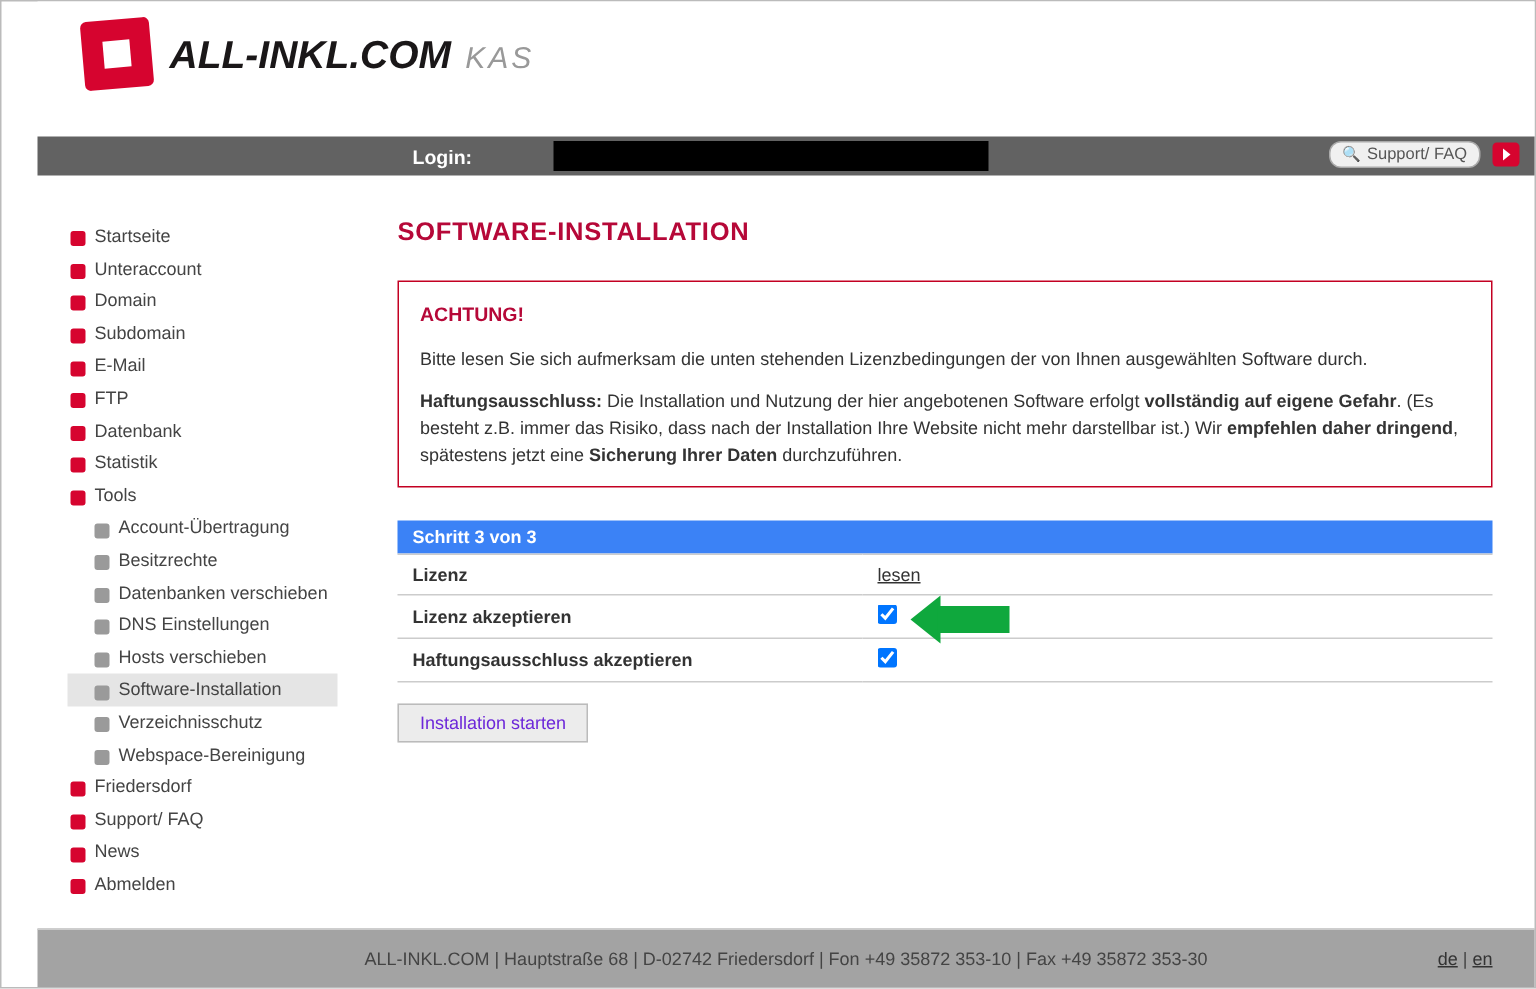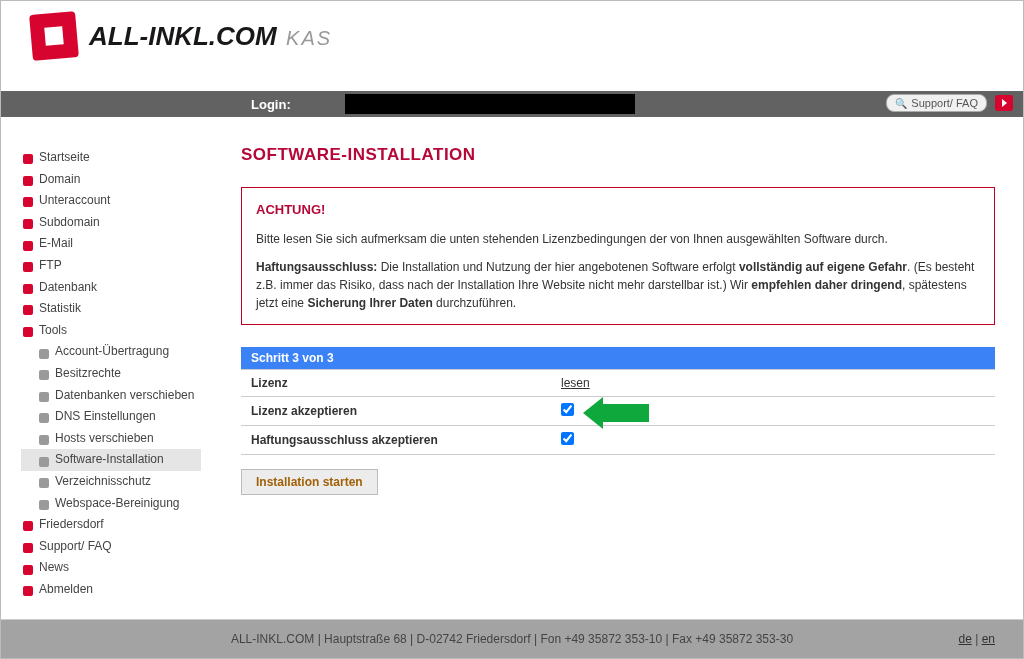--- a/index.html
+++ b/index.html
@@ -1,17 +1,17 @@
 <!DOCTYPE html>
 <html><head>
 <meta charset="utf-8">
 <style>
   * { box-sizing: border-box; margin: 0; padding: 0; }
   body { font-family: Arial, Helvetica, sans-serif; font-size: 12px; background: #fff; color: #333; }
-  .page-wrapper { width: 1024px; height: 659px; margin: 0 auto; border: 1px solid #bbb; background: #fff; position: relative; display: flex; flex-direction: column; }
+  .page-wrapper { width: 1024px; height: 659px; margin: 0 auto; border: 1px solid #bbb; background: #fff; position: relative; display: flex; flex-direction: column; padding-left: 24px; }
 
   .header { height: 90px; background: #fff; padding: 12px 30px 0 30px; display: flex; align-items: flex-start; }
   .logo-block { display: flex; align-items: center; gap: 12px; }
   .logo-square { width: 46px; height: 46px; background: #d6042f; transform: rotate(-5deg); display: flex; align-items: center; justify-content: center; border-radius: 4px; }
   .logo-square-inner { width: 18px; height: 18px; background: #fff; }
   .logo-text { font-family: Arial, sans-serif; font-weight: 900; font-size: 26px; font-style: italic; letter-spacing: 0px; color: #1a1718; }
   .logo-sub { font-size: 20px; color: #999; font-style: italic; letter-spacing: 2px; margin-left: 6px; font-weight: 400; }
 
   .login-bar { height: 26px; background: #626262; color: #fff; display: flex; align-items: center; padding: 0 10px 0 250px; position: relative; gap: 48px; }
   .login-bar .login-label { font-size: 13px; font-weight: bold; }
@@ -45,21 +45,21 @@
   .form-table td { padding: 6px 10px; border-top: 1px solid #ccc; font-size: 12px; }
   .form-table tr:last-child td { border-bottom: 1px solid #ccc; }
   .form-table td.label { width: 310px; font-weight: bold; color: #333; }
   .form-table .lesen { text-decoration: underline; cursor: pointer; }
 
   .arrow-annotation { position: relative; display: inline-block; }
   .green-arrow { position: absolute; left: 22px; top: -6px; width: 70px; height: 30px; pointer-events: none; }
   .green-arrow-shaft { position: absolute; left: 18px; top: 7px; width: 48px; height: 18px; background: #0fa83d; }
   .green-arrow-head { position: absolute; left: 0; top: 0; width: 0; height: 0; border-right: 20px solid #0fa83d; border-top: 16px solid transparent; border-bottom: 16px solid transparent; }
 
-  .install-btn { margin-top: 14px; background: #ececec; border: 1px solid #bbb; padding: 5px 14px; font-size: 12px; cursor: pointer; color: #a16207; font-weight: bold; }
+  .install-btn { margin-top: 14px; background: #ececec; border: 1px solid #bbb; padding: 5px 14px; font-size: 12px; cursor: pointer; color: #6d28d9; }
 
   .footer { border-top: 1px solid #ccc; padding: 12px 18px; font-size: 12px; color: #444; display: flex; align-items: center; position: relative; background: #a3a3a3; }
   .footer .footer-text { flex: 1; text-align: center; }
   .footer .lang { position: absolute; right: 28px; }
   .footer .lang a { color: #333; text-decoration: underline; cursor: pointer; }
 
   .mag-icon::before { content: '🔍'; font-size: 10px; }
 </style>
 </head>
 <body>
@@ -90,25 +90,25 @@
 
   <div class="body-row">
     <nav class="sidebar">
       <ul id="sidebar-list">
           <li>
             <span class="bullet"></span>
             <a>Startseite</a>
           </li>
           <li>
             <span class="bullet"></span>
+            <a>Unteraccount</a>
+          </li>
+          <li>
+            <span class="bullet"></span>
             <a>Domain</a>
-          </li>
-          <li>
-            <span class="bullet"></span>
-            <a>Unteraccount</a>
           </li>
           <li>
             <span class="bullet"></span>
             <a>Subdomain</a>
           </li>
           <li>
             <span class="bullet"></span>
             <a>E-Mail</a>
           </li>
           <li>

